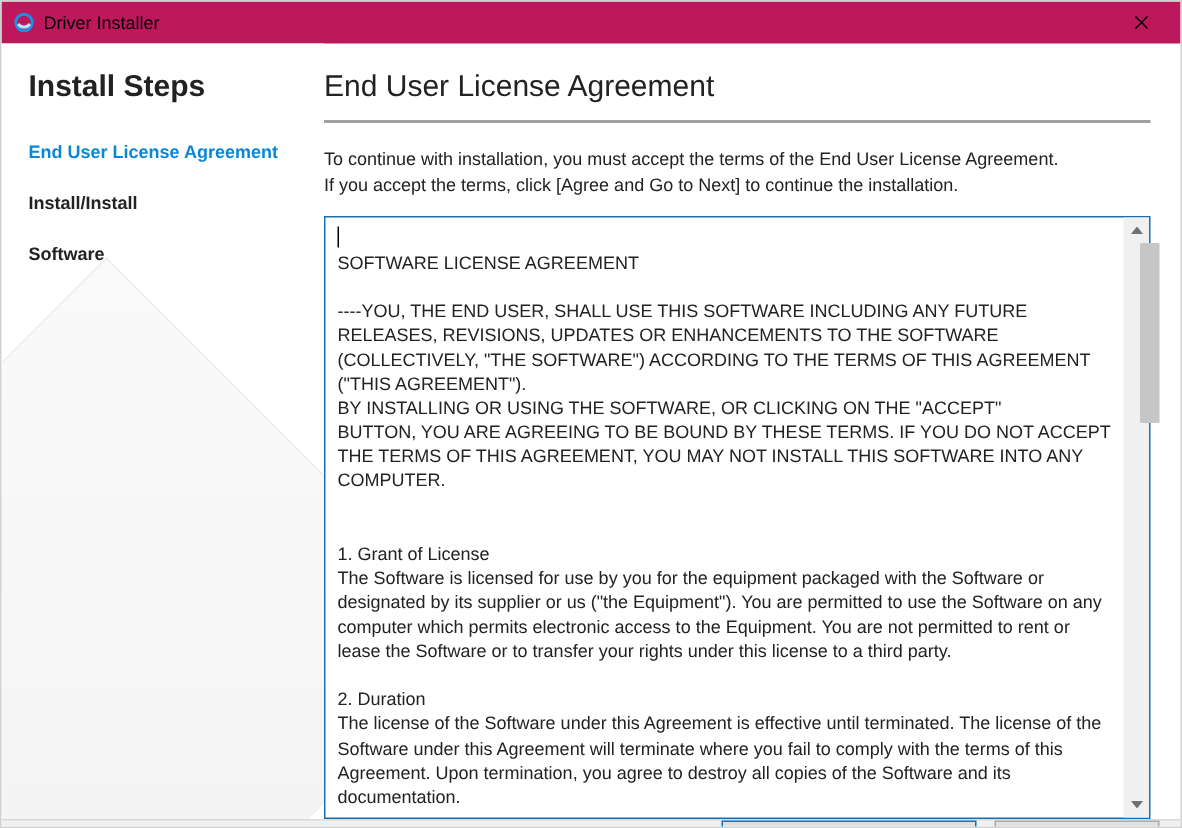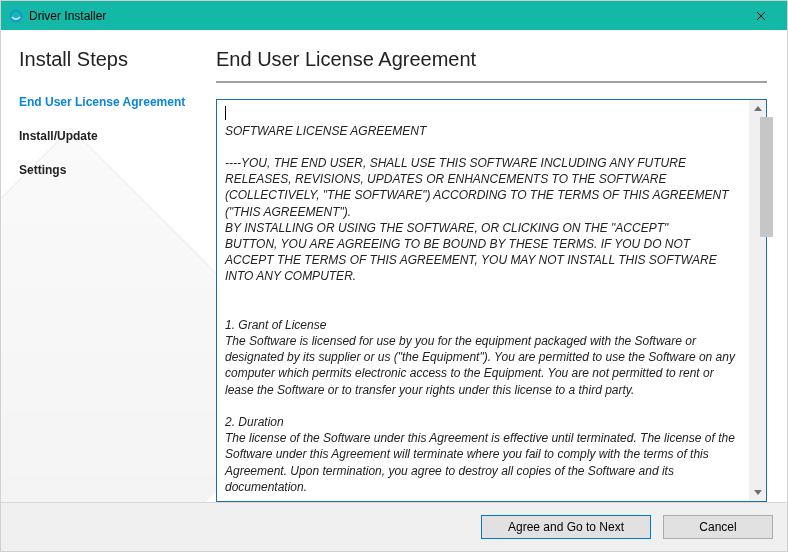--- a/index.html
+++ b/index.html
@@ -13,21 +13,21 @@
     flex-direction: column;
     border: 1px solid #d0d0d0;
   }
   .titlebar {
     height: 30px;
     display: flex;
     align-items: center;
     padding: 0 6px 0 8px;
     font-size: 12px;
     color: #000;
-    background: #14b8a6;
+    background: #be185d;
   }
   .titlebar .app-icon {
     width: 14px; height: 14px;
     margin-right: 6px;
     display: inline-flex;
     align-items: center;
     justify-content: center;
   }
   .titlebar .spacer { flex: 1; }
   .titlebar .close {
@@ -58,21 +58,21 @@
     bottom: -60px;
     width: 360px;
     height: 360px;
     transform: rotate(45deg);
     background: linear-gradient(135deg, rgba(0,0,0,0.02), rgba(0,0,0,0.05));
     border: 1px solid rgba(0,0,0,0.04);
     pointer-events: none;
   }
   .sidebar h2 {
     font-size: 20px;
-    font-weight: 400;
+    font-weight: 700;
     margin-bottom: 24px;
     color: #222;
   }
   .steps { list-style: none; }
   .steps li {
     font-size: 12px;
     font-weight: 700;
     color: #222;
     margin-bottom: 20px;
     position: relative;
@@ -111,21 +111,20 @@
     display: flex;
   }
   .eula-content {
     flex: 1;
     padding: 6px 8px;
     font-size: 12px;
     color: #222;
     line-height: 1.35;
     overflow: hidden;
     white-space: pre-wrap;
-    font-style: italic;
   }
   .eula-scroll {
     width: 17px;
     background: #f0f0f0;
     display: flex;
     flex-direction: column;
     align-items: center;
   }
   .eula-scroll .arrow {
     width: 100%;
@@ -198,28 +197,32 @@
     </svg>
   </div>
 </div>
 
 <div class="body">
   <aside class="sidebar">
     <div class="bgshape"></div>
     <h2>Install Steps</h2>
     <ul class="steps">
       <li class="active">End User License Agreement</li>
-      <li>Install/Update</li>
-      <li>Settings</li>
+      <li>Install/Install</li>
+      <li>Software</li>
     </ul>
   </aside>
 
   <main class="main">
     <h1>End User License Agreement</h1>
     <hr class="rule">
+    <div class="instr">
+      <span>To continue with installation, you must accept the terms of the End User License Agreement.</span><br>
+      <span>If you accept the terms, click [Agree and Go to Next] to continue the installation.</span>
+    </div>
     <div class="eula-box">
       <div class="caret"></div>
       <div class="eula-content">
 SOFTWARE LICENSE AGREEMENT
 
 ----YOU, THE END USER, SHALL USE THIS SOFTWARE INCLUDING ANY FUTURE RELEASES, REVISIONS, UPDATES OR ENHANCEMENTS TO THE SOFTWARE (COLLECTIVELY, "THE SOFTWARE") ACCORDING TO THE TERMS OF THIS AGREEMENT ("THIS AGREEMENT").
 BY INSTALLING OR USING THE SOFTWARE, OR CLICKING ON THE "ACCEPT"
 BUTTON, YOU ARE AGREEING TO BE BOUND BY THESE TERMS. IF YOU DO NOT ACCEPT THE TERMS OF THIS AGREEMENT, YOU MAY NOT INSTALL THIS SOFTWARE INTO ANY COMPUTER.
 
 

